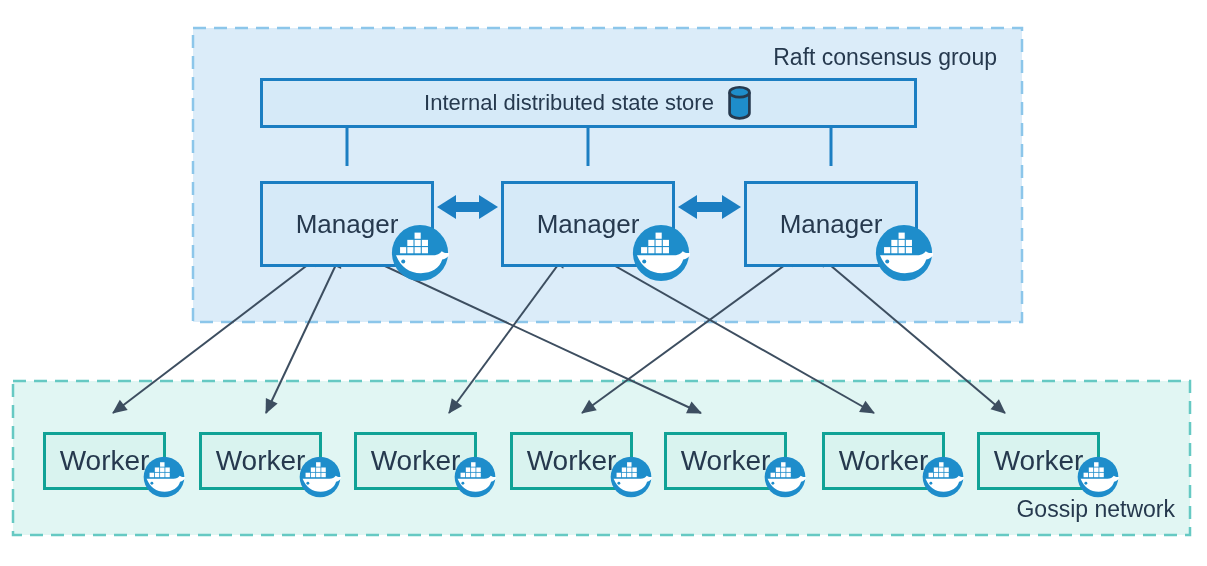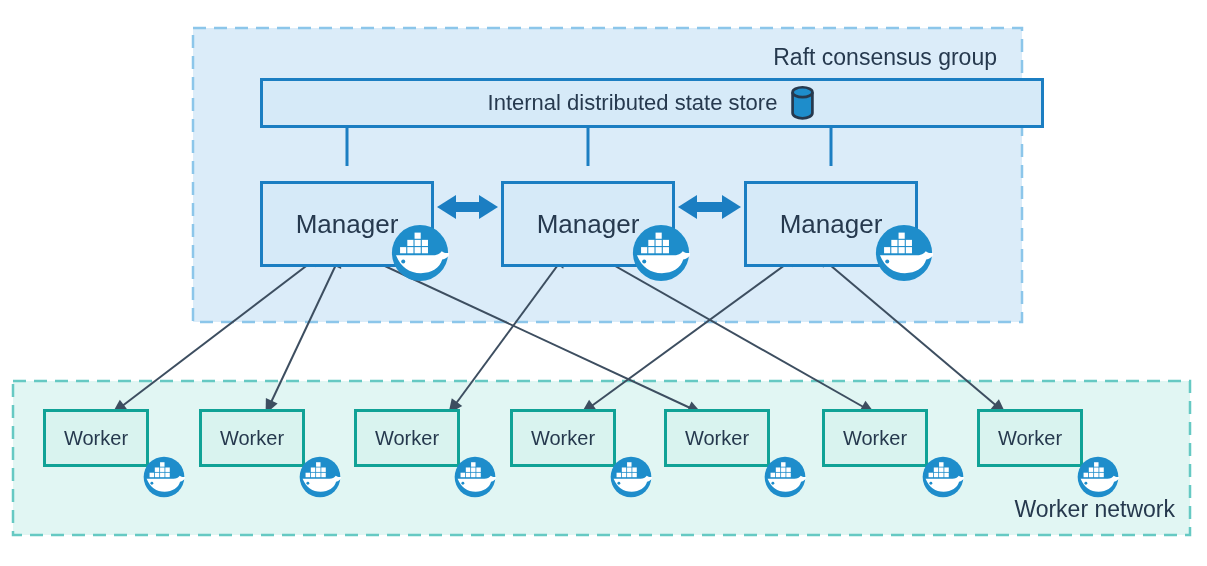--- a/index.html
+++ b/index.html
@@ -7,30 +7,30 @@
     position:relative;width:1207px;height:566px;overflow:hidden;
     font-family:"Liberation Sans", sans-serif;background:#ffffff;
   }
   .layer{position:absolute;left:0;top:0;}
   .label{position:absolute;color:#26394e;font-size:23px;white-space:nowrap;}
   .node{
     position:absolute;display:flex;align-items:center;justify-content:center;
     color:#26394e;box-sizing:border-box;
   }
   .store{
-    left:260px;top:78px;width:784px;height:50px;
+    left:260px;top:78px;width:657px;height:50px;
     background:#d6eaf8;border:3px solid #1b7ec2;gap:12px;font-size:22px;
   }
   .manager{
     width:174px;height:86px;top:164px;
     background:#d6eaf8;border:3px solid #1b7ec2;font-size:26px;margin-top:17px;
   }
   .worker{
-    width:106px;height:58px;top:409px;
-    background:#d9f3ef;border:3px solid #10a296;font-size:20px;
+    width:123px;height:58px;top:432px;
+    background:#d9f3ef;border:3px solid #10a296;font-size:28px;
   }
   .m1{left:260px;} .m2{left:501px;} .m3{left:744px;}
   .w1{left:43px;} .w2{left:199px;} .w3{left:354px;} .w4{left:510px;}
   .w5{left:664px;} .w6{left:822px;} .w7{left:977px;}
   .docker-badge{position:absolute;}
   .hidden-defs{position:absolute;width:0;height:0;overflow:hidden;}
 </style>
 </head>
 <body>
 
@@ -88,21 +88,21 @@
     <line x1="322" y1="254" x2="113" y2="413" stroke="#3d4e60" stroke-width="2" marker-start="url(#darkhead)" marker-end="url(#darkhead)"></line>
     <line x1="341" y1="254" x2="266" y2="413" stroke="#3d4e60" stroke-width="2" marker-start="url(#darkhead)" marker-end="url(#darkhead)"></line>
     <line x1="359" y1="254" x2="701" y2="413" stroke="#3d4e60" stroke-width="2" marker-start="url(#darkhead)" marker-end="url(#darkhead)"></line>
     <line x1="566" y1="254" x2="449" y2="413" stroke="#3d4e60" stroke-width="2" marker-start="url(#darkhead)" marker-end="url(#darkhead)"></line>
     <line x1="594" y1="254" x2="874" y2="413" stroke="#3d4e60" stroke-width="2" marker-start="url(#darkhead)" marker-end="url(#darkhead)"></line>
     <line x1="800" y1="254" x2="582" y2="413" stroke="#3d4e60" stroke-width="2" marker-start="url(#darkhead)" marker-end="url(#darkhead)"></line>
     <line x1="817" y1="254" x2="1005" y2="413" stroke="#3d4e60" stroke-width="2" marker-start="url(#darkhead)" marker-end="url(#darkhead)"></line>
   </svg>
 
   <div class="label" style="top:44px;right:210px;text-align:right;">Raft consensus group</div>
-  <div class="label" style="top:496px;right:32px;">Worker network</div>
+  <div class="label" style="top:496px;right:32px;">Gossip network</div>
 
   <div class="node store">
     <span>Internal distributed state store</span>
     <svg width="27" height="36" viewBox="0 0 30 40">
         <use href="#db-cylinder"></use>
       </svg>
   </div>
 
   <div class="node manager m1">
     <span>Manager</span>

